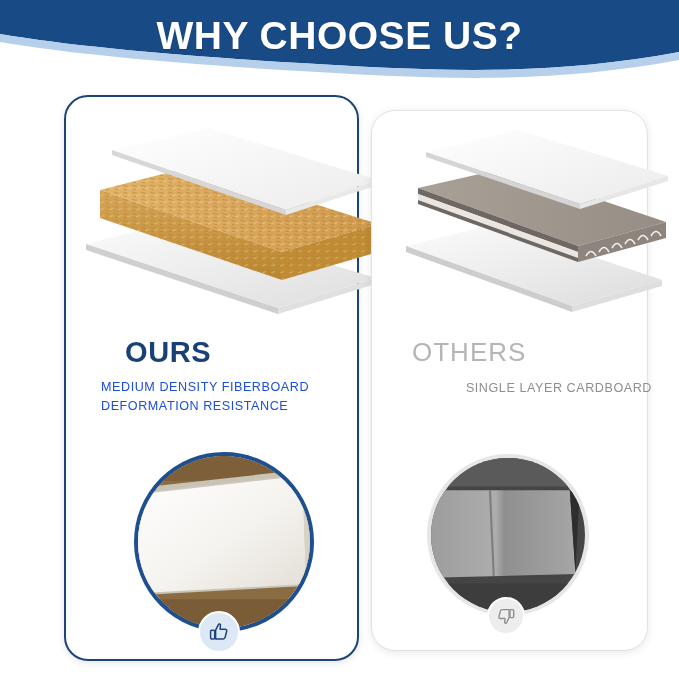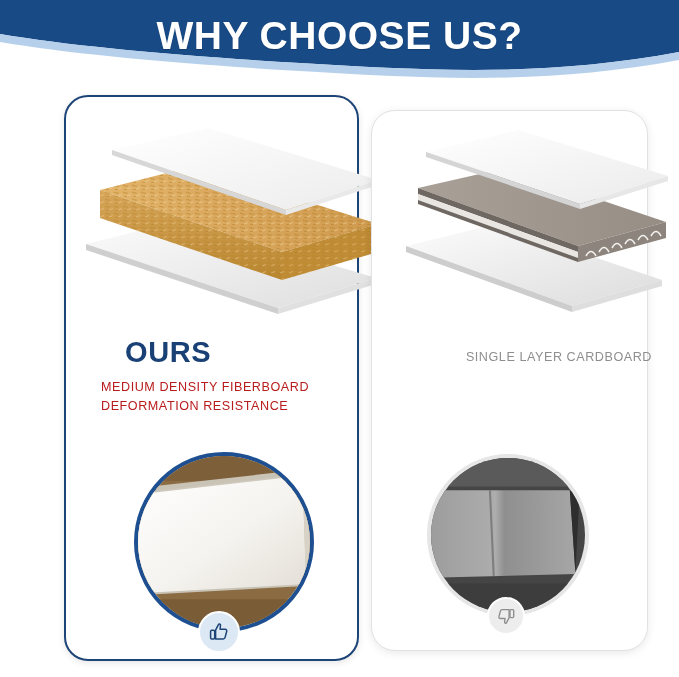--- a/index.html
+++ b/index.html
@@ -49,21 +49,21 @@
   .heading-ours {
     font-size: 29px; font-weight: bold; color: #1a4176;
     letter-spacing: 0.6px; line-height: 33px; margin-left: 24px;
   }
   .heading-others {
     font-size: 26px; font-weight: normal; color: #b5b5b5;
     letter-spacing: 1px; line-height: 31px;
   }
   .bullets { margin-top: 9px; }
   .bullets-ours p {
-    font-size: 12.6px; color: #b91c1c; letter-spacing: 0.55px;
+    font-size: 12.6px; color: #1d4ed8; letter-spacing: 0.55px;
     line-height: 18.5px; white-space: nowrap;
   }
   .bullets-others { margin-top: 11px; }
   .bullets-others p {
     font-size: 12.6px; color: #8e8e8e; letter-spacing: 0.55px;
     line-height: 18.5px; white-space: nowrap; text-align: right;
   }
 
   
   .photo { position: absolute; border-radius: 50%; overflow: hidden; }
@@ -235,20 +235,21 @@
 
       <g>
         <polygon points="26,22 118,0 268,46 180,74" fill="url(#oTop)"></polygon>
         <polygon points="26,22 26,27 180,79 180,74" fill="#d5d5d5"></polygon>
         <polygon points="180,74 180,79 268,51 268,46" fill="#e7e7e7"></polygon>
       </g>
     </svg>
   </div>
 
   <div class="txt txt-others">
+    <div class="heading-others">OTHERS</div>
     <div class="bullets bullets-others">
       <p>SINGLE LAYER CARDBOARD</p>
     </div>
   </div>
 
   <div class="photo photo-others">
     <svg viewBox="0 0 162 162" preserveAspectRatio="none">
       <defs>
         <linearGradient id="greyFace" x1="0" y1="0" x2="1" y2="0">
           <stop offset="0" stop-color="#9c9c9c"></stop>

